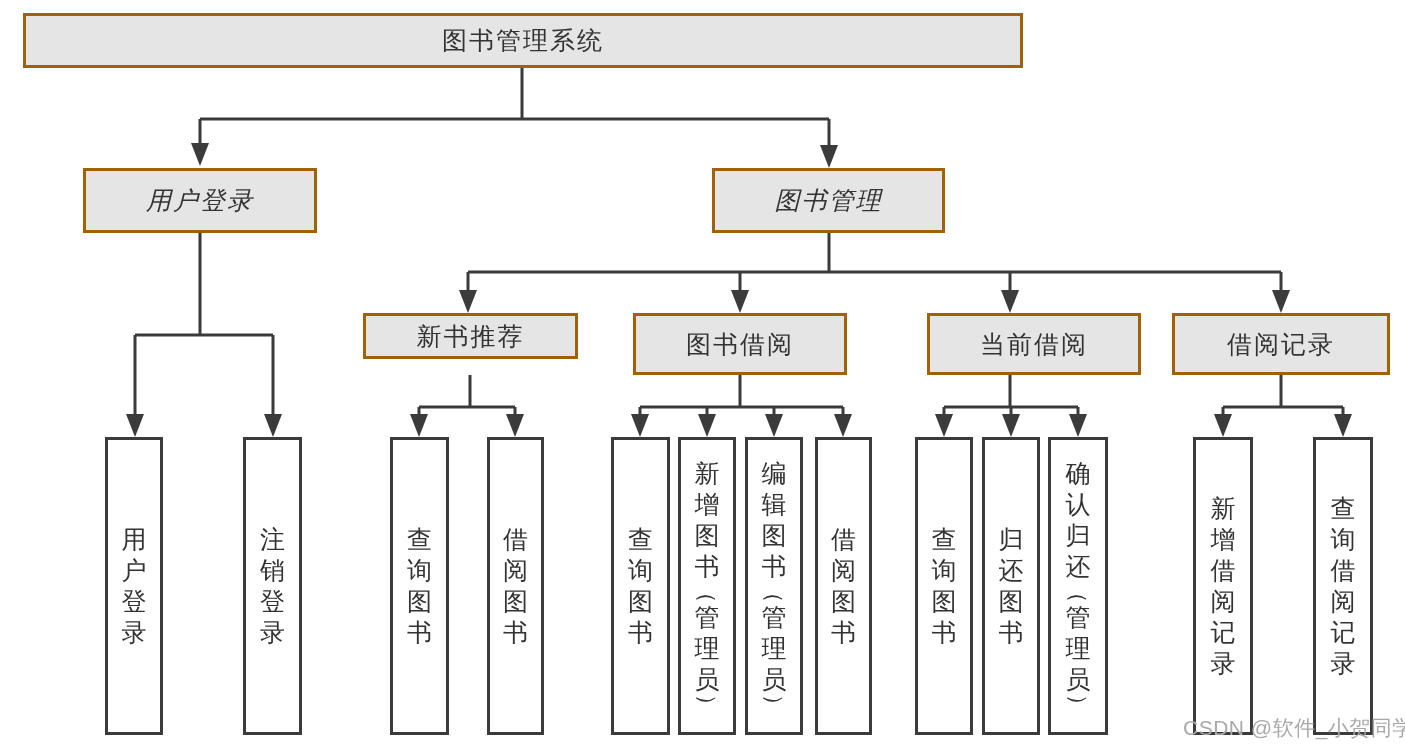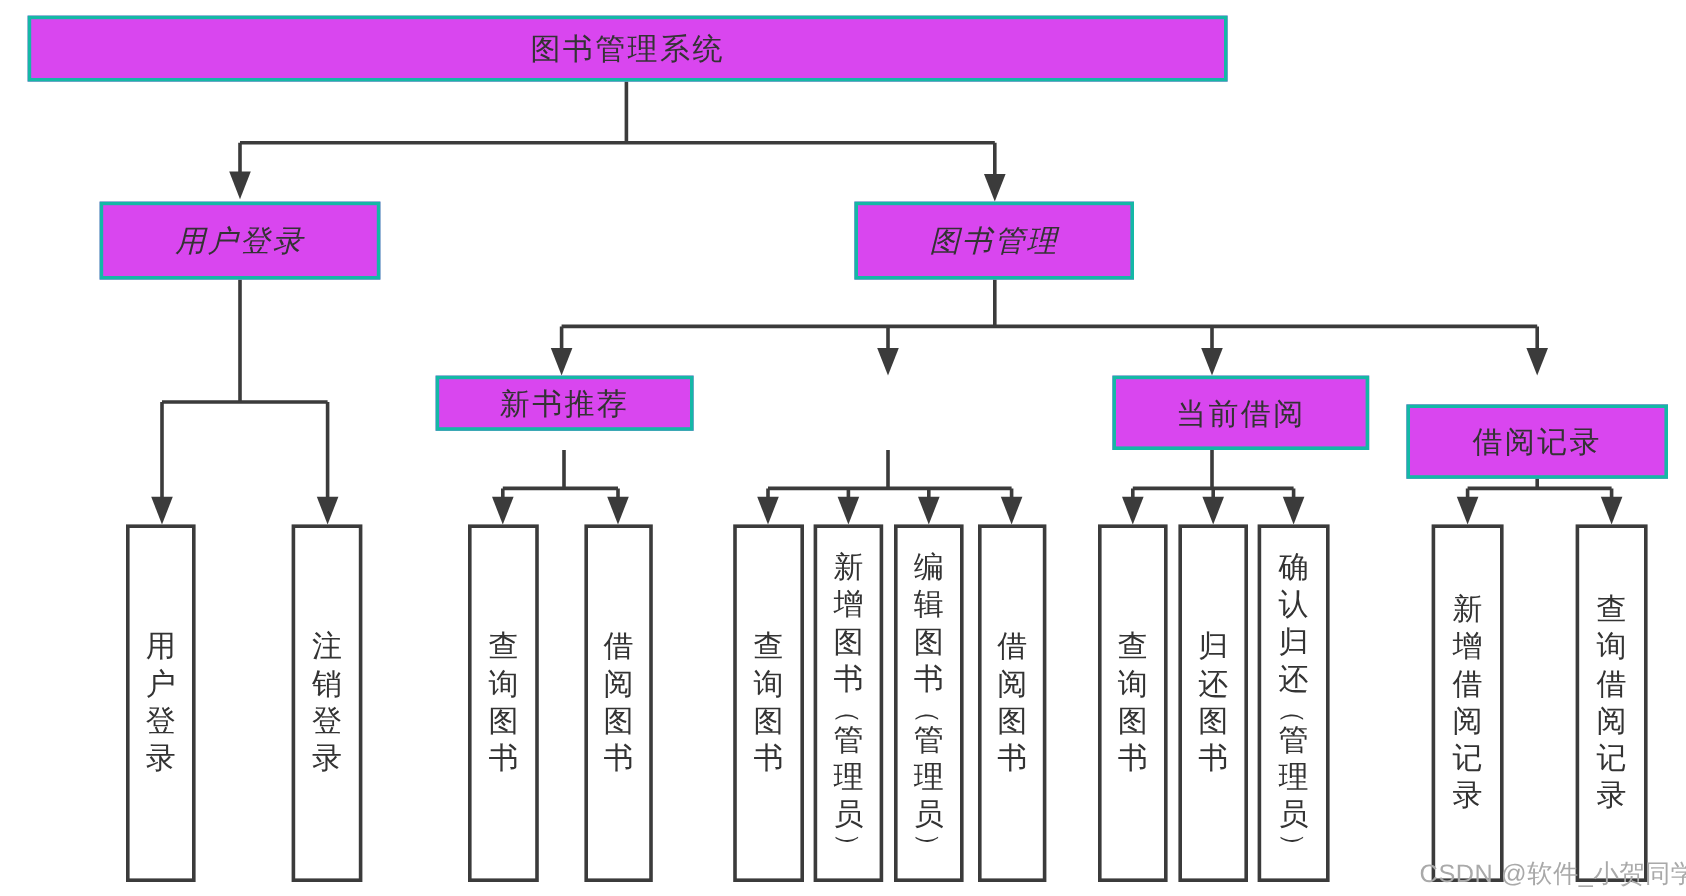--- a/index.html
+++ b/index.html
@@ -13,22 +13,22 @@
   }
   svg.connectors {
     position: absolute;
     left: 0; top: 0;
     width: 1405px; height: 747px;
     pointer-events: none;
   }
   .node {
     position: absolute;
     box-sizing: border-box;
-    border: 3px solid #14b8a6;
-    background: #d946ef;
+    border: 3px solid #a16207;
+    background: #e5e5e5;
     display: flex;
     align-items: center;
     justify-content: center;
     color: #333333;
     font-size: 25px;
     letter-spacing: 2px;
     white-space: nowrap;
   }
   .leaf {
     position: absolute;
@@ -111,22 +111,23 @@
     <polygon points="1214,414 1232,414 1223,437" fill="#3b3b3b"></polygon>
     <polygon points="1334,414 1352,414 1343,437" fill="#3b3b3b"></polygon>
   </svg>
 
   <div class="node" style="left:23px; top:13px; width:1000px; height:55px;">图书管理系统</div>
 
   <div class="node" style="left:83px; top:168px; width:234px; height:65px;font-style:italic;">用户登录</div>
   <div class="node" style="left:712px; top:168px; width:233px; height:65px;font-style:italic;">图书管理</div>
 
   <div class="node" style="left:363px; top:313px; width:215px; height:46px;">新书推荐</div>
+  <div class="node" style="left:633px; top:313px; width:214px; height:62px;">图书借阅</div>
   <div class="node" style="left:903px; top:313px; width:214px; height:62px;margin-left:24px;">当前借阅</div>
-  <div class="node" style="left:1172px; top:313px; width:218px; height:62px;margin-top:24px;">借阅记录</div>
+  <div class="node" style="left:1172px; top:313px; width:218px; height:62px;">借阅记录</div>
 
   <div class="leaf" style="left:105px; width:58px;">
     <div class="vtext">
         <span class="vchar">用</span>
         <span class="vchar">户</span>
         <span class="vchar">登</span>
         <span class="vchar">录</span>
       </div>
   </div>
   <div class="leaf" style="left:243px; width:59px;">

